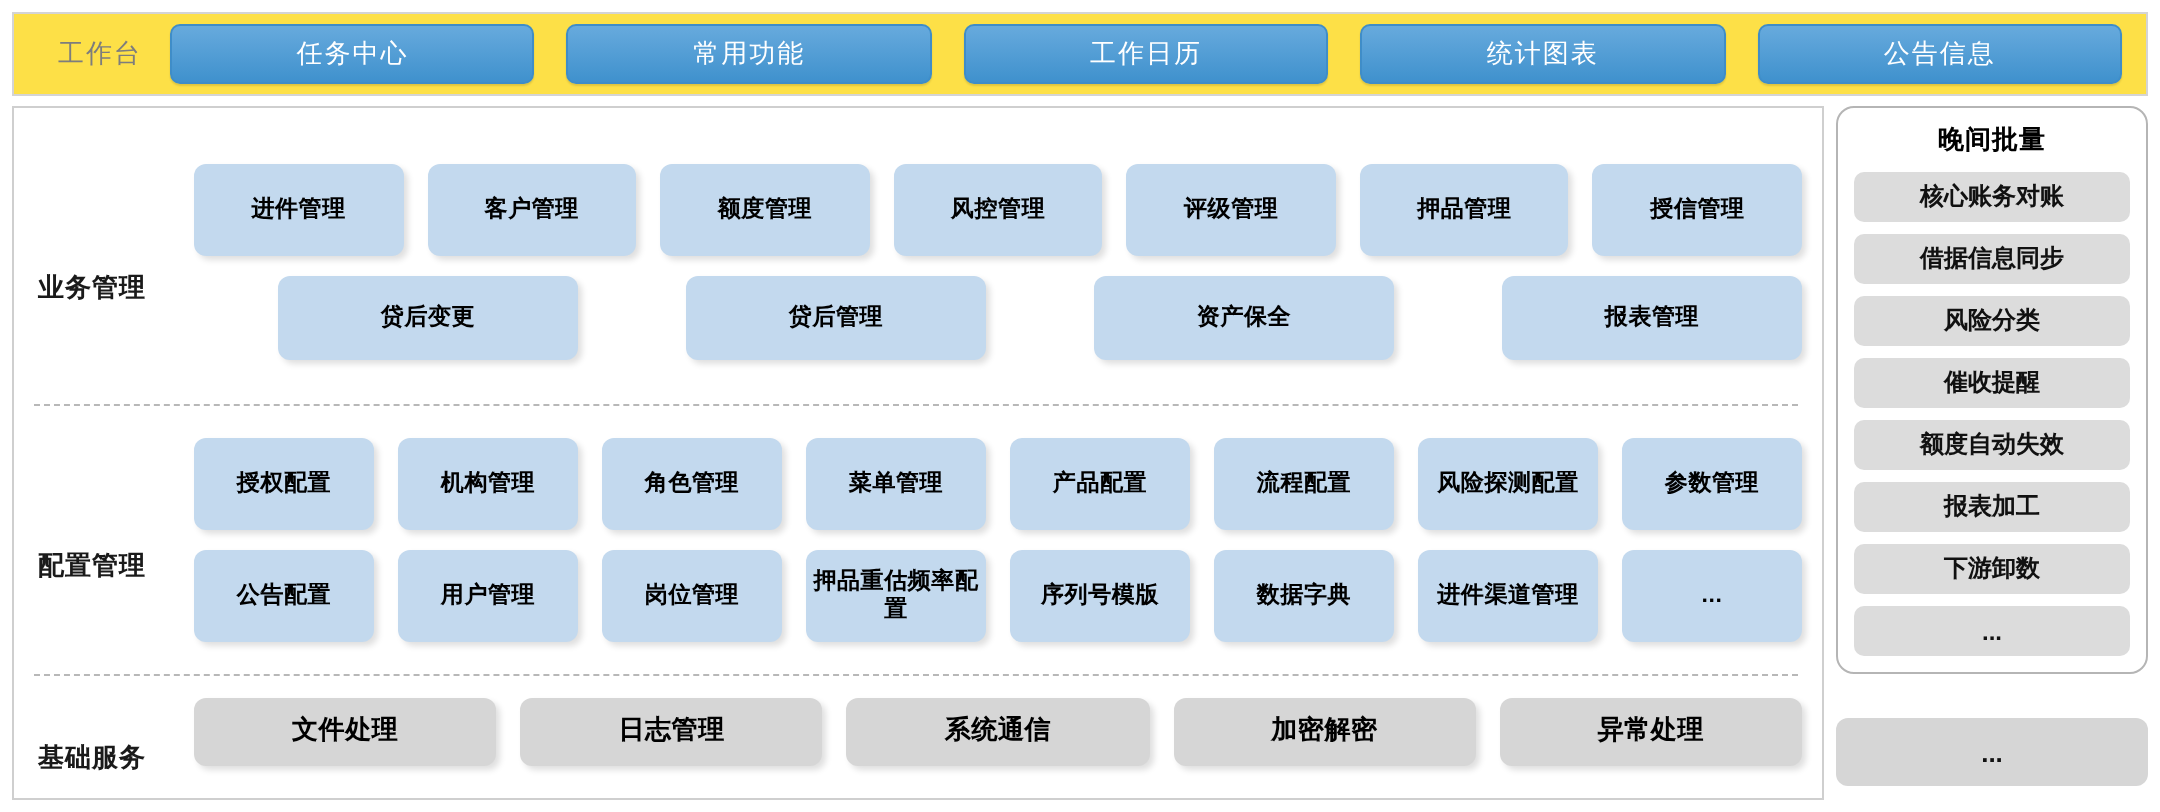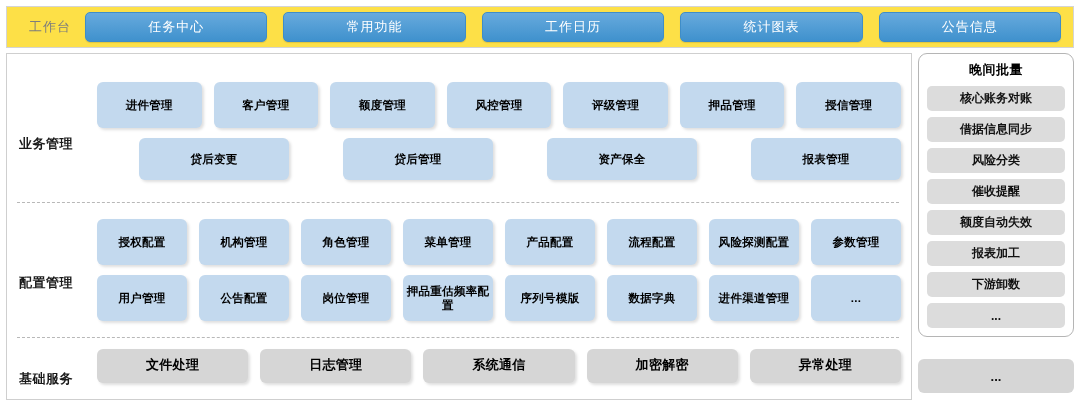--- a/index.html
+++ b/index.html
@@ -259,22 +259,22 @@
             <div class="tile">授权配置</div>
             <div class="tile">机构管理</div>
             <div class="tile">角色管理</div>
             <div class="tile">菜单管理</div>
             <div class="tile">产品配置</div>
             <div class="tile">流程配置</div>
             <div class="tile">风险探测配置</div>
             <div class="tile">参数管理</div>
           </div>
           <div class="row">
+            <div class="tile">公告配置</div>
             <div class="tile">用户管理</div>
-            <div class="tile">公告配置</div>
             <div class="tile">岗位管理</div>
             <div class="tile">押品重估频率配置</div>
             <div class="tile">序列号模版</div>
             <div class="tile">数据字典</div>
             <div class="tile">进件渠道管理</div>
             <div class="tile">...</div>
           </div>
         </div>
       </div>
 

